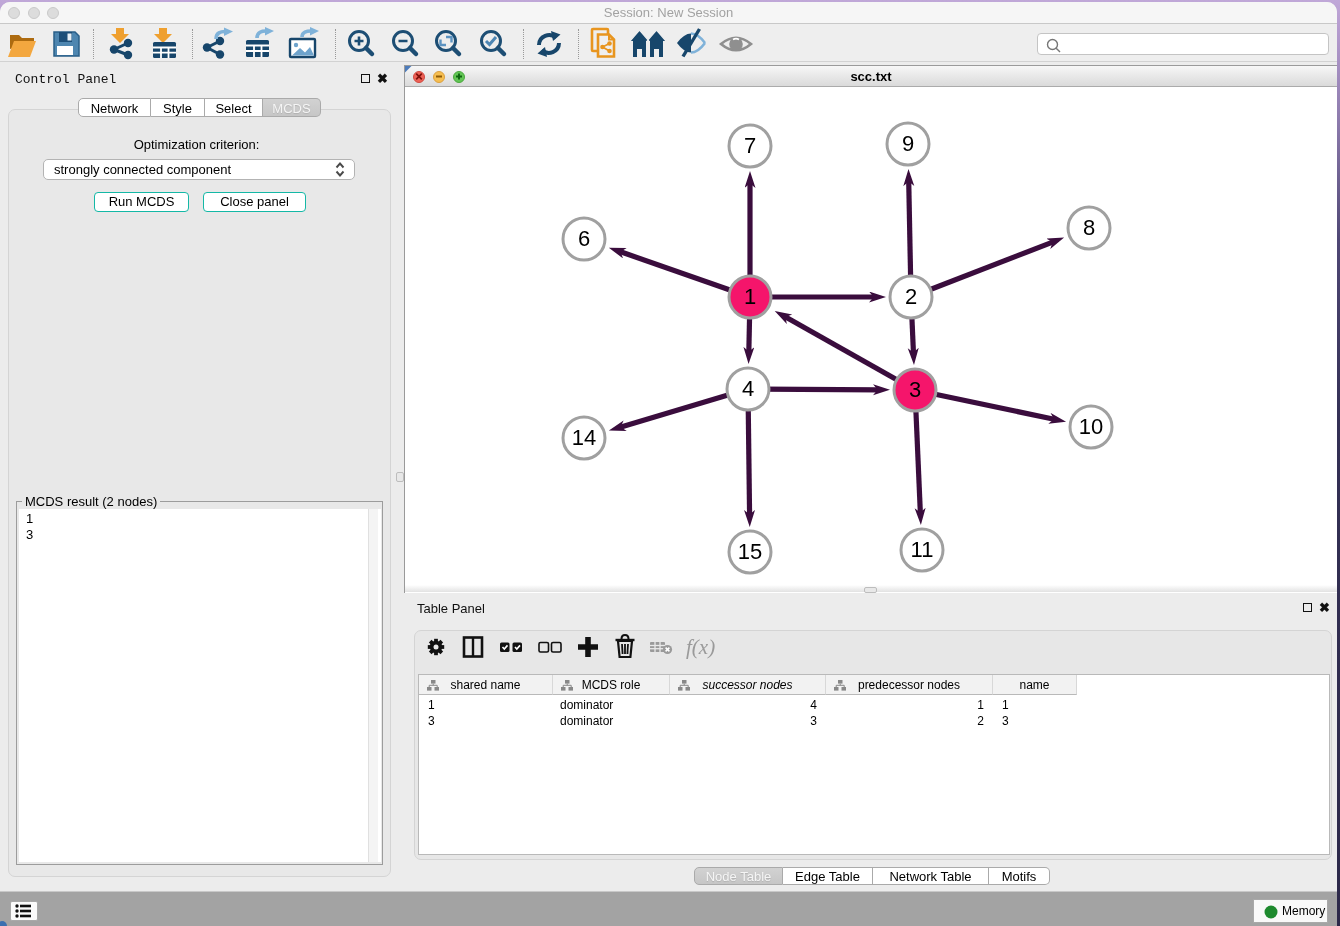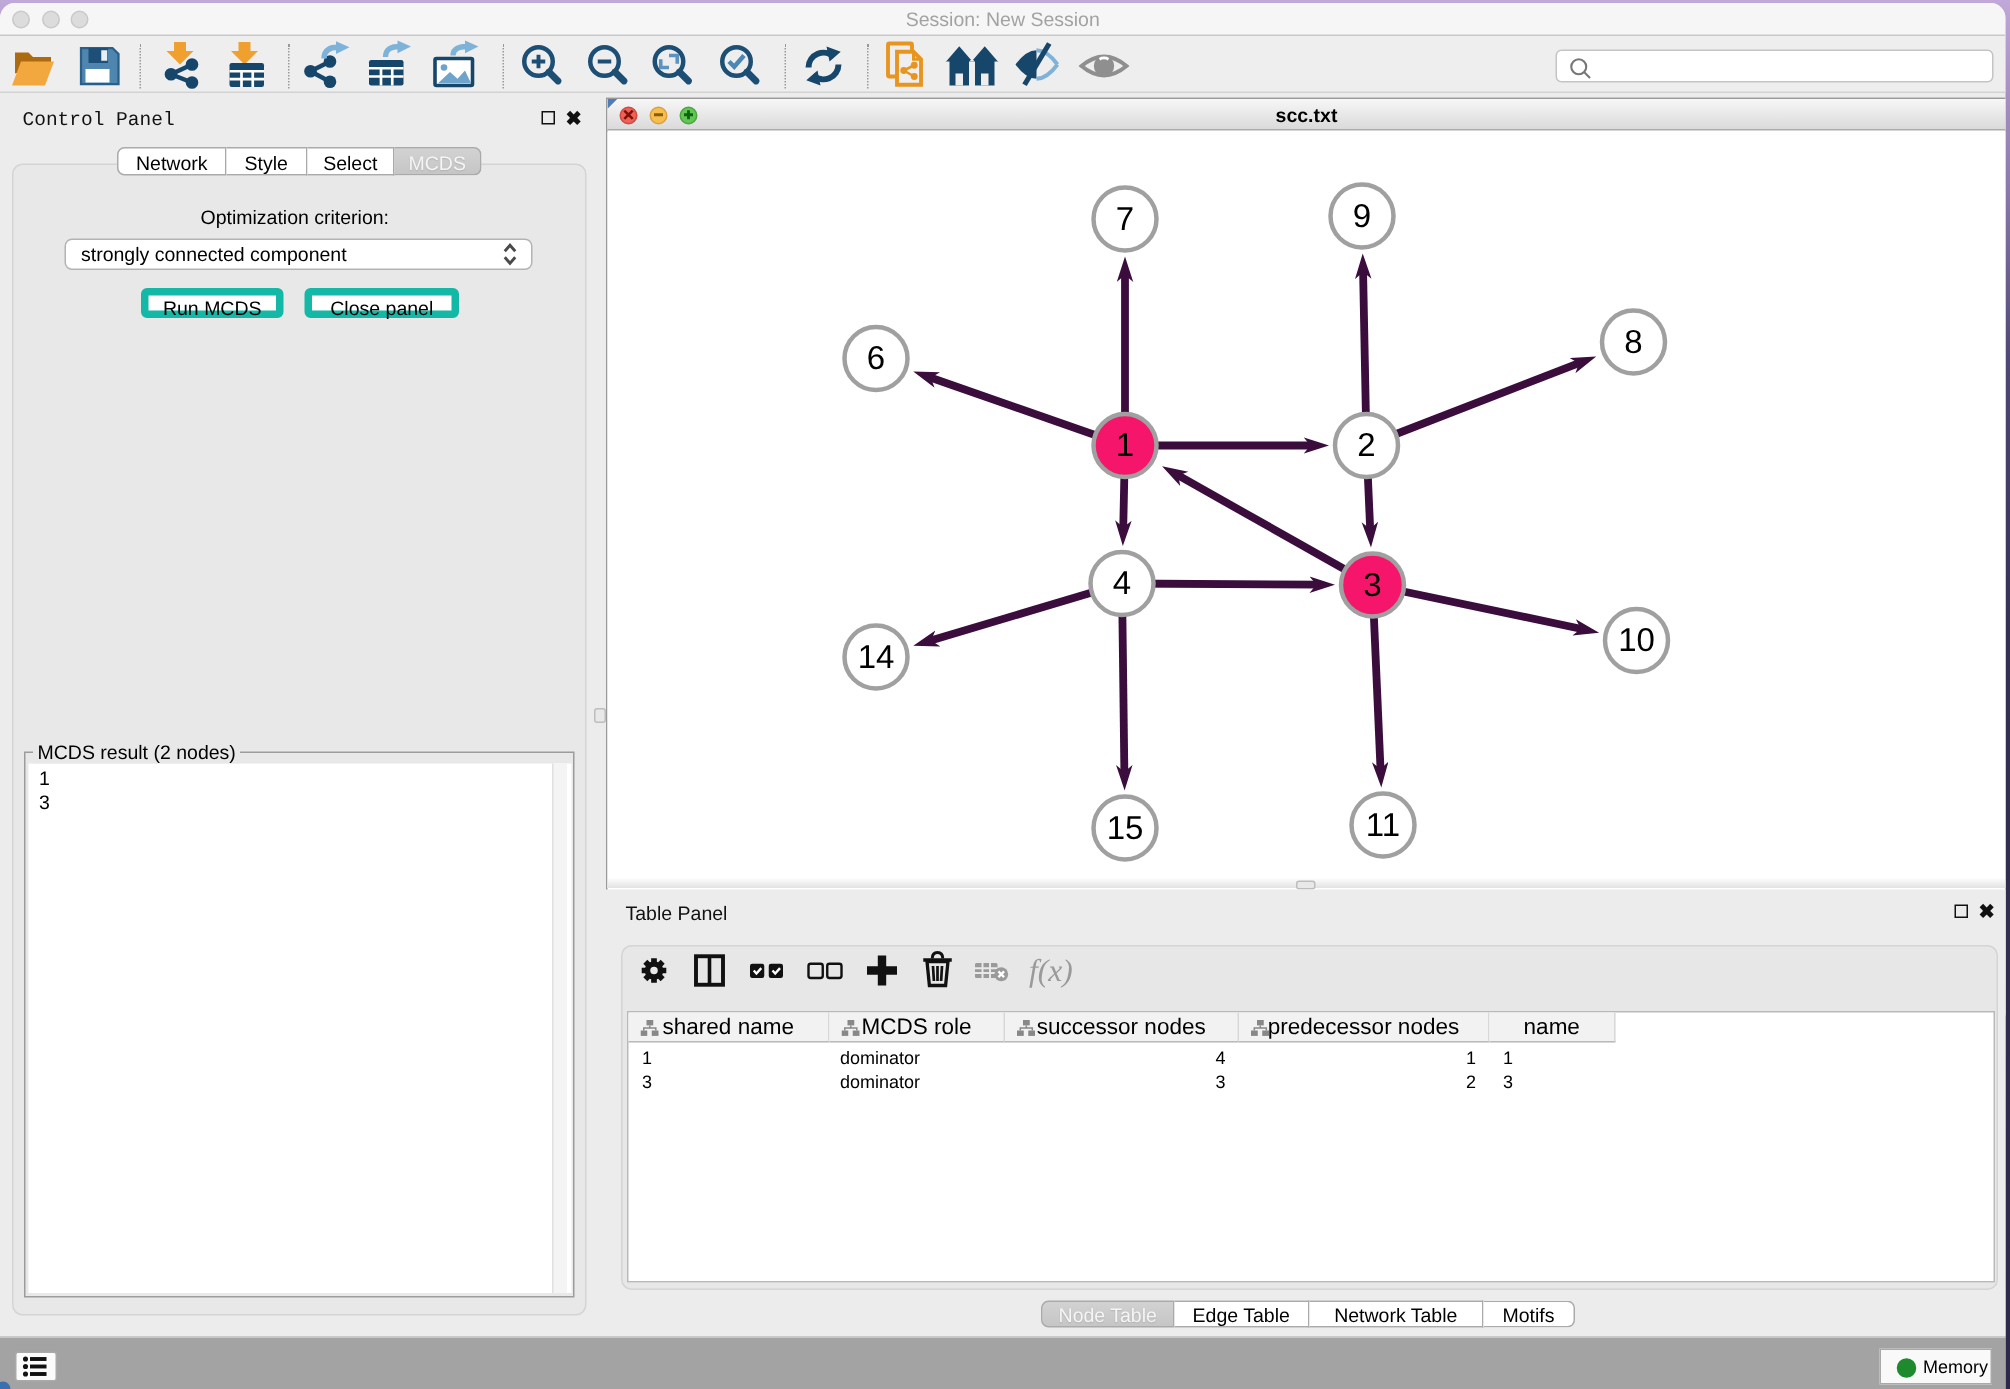--- a/index.html
+++ b/index.html
@@ -28,41 +28,41 @@
 .hdr-float { position:absolute; width:9px; height:9px; border:1.5px solid #111; background:transparent; }
 .hdr-x { position:absolute; font-size:13px; font-weight:bold; color:#111; line-height:10px; }
 #cp-content { position:absolute; left:8px; top:46px; width:383px; height:768px; background:#e8e8e8; border:1px solid #d4d4d4; border-radius:7px; }
 .tabrow { position:absolute; display:flex; }
 .tab { height:19px; font-size:13px; text-align:center; line-height:19px; background:#fff; border:1px solid #aaa; border-left:none; color:#000; }
 .tab.first { border-left:1px solid #aaa; border-radius:5px 0 0 5px; }
 .tab.last { border-radius:0 5px 5px 0; }
 .tab.sel { background:linear-gradient(#d2d2d2,#c6c6c6); color:#f5f5f5; text-shadow:0 1px 1px #b0b0b0; }
 #opt-label { position:absolute; left:0; top:74px; width:393px; text-align:center; font-size:13px; color:#000; }
 #dropdown { position:absolute; left:43px; top:96px; width:312px; height:21px; background:#fff; border:1px solid #b3b3b3; border-radius:5px; font-size:13px; line-height:19px; padding-left:10px; color:#000; }
-.btn { position:absolute; height:20px; background:#fff; border:5px solid #14b8a6; border-radius:4px; font-size:13px; text-align:center; line-height:18px; color:#000; }
+.btn { position:absolute; height:20px; background:#fff; border:1px solid #14b8a6; border-radius:4px; font-size:13px; text-align:center; line-height:18px; color:#000; }
 #fieldset { position:absolute; left:16px; top:438px; width:367px; height:364px; border:1px solid #9c9c9c; }
 #fieldset-label { position:absolute; left:5px; top:-8px; background:#e8e8e8; padding:0 3px; font-size:13px; color:#000; z-index:3; }
 #mcds-list { position:absolute; left:2px; top:7px; width:362px; height:353px; background:#fff; font-size:13px; line-height:16px; padding:2px 0 0 7px; }
 #mcds-scroll { position:absolute; right:3px; top:0; width:10px; height:100%; background:#f4f4f4; border-left:1px solid #e0e0e0; }
 
 #netwin { position:absolute; left:404px; top:63px; width:934px; height:612px; border:1px solid #9a9a9a; background:#fff; }
 #netwin-title { position:absolute; left:0; top:0; width:100%; height:21px; background:linear-gradient(#f7f7f7,#dadada); border-bottom:1px solid #ababab; }
 #netwin-title .txt { position:absolute; top:3px; left:0; width:100%; text-align:center; font-size:13px; font-weight:600; color:#000; }
 .mtl { position:absolute; top:4.5px; width:12px; height:12px; border-radius:50%; }
 #net-canvas { position:absolute; left:0; top:22px; width:932px; height:504px; background:#fff; }
 #net-fade { position:absolute; left:0; bottom:0; width:100%; height:7px; background:linear-gradient(rgba(255,255,255,0),#e2e2e2); }
 
 .knob { position:absolute; background:#e8e8e8; border:1px solid #bdbdbd; border-radius:2px; }
 
 #tp { position:absolute; left:404px; top:591px; width:936px; height:298px; background:#ececec; }
 #tp-title { position:absolute; left:13px; top:8px; font-size:13px; color:#111; }
 #tp-toolbar { position:absolute; left:6px; top:28px; width:920px; height:38px; }
 #tp-content { position:absolute; left:10px; top:37px; width:918px; height:230px; background:#e7e7e7; border:1px solid #d4d4d4; border-radius:7px; }
 #tbl { position:absolute; left:14px; top:81px; width:912px; height:181px; background:#fff; border:1px solid #b9b9b9; }
-.th { position:absolute; top:0; height:20px; background:#f2f2f2; border-right:1px solid #d8d8d8; border-bottom:1px solid #b9b9b9; font-size:15px; text-align:center; line-height:20px; color:#000; }
+.th { position:absolute; top:0; height:20px; background:#f2f2f2; border-right:1px solid #d8d8d8; border-bottom:1px solid #b9b9b9; font-size:12px; text-align:center; line-height:20px; color:#000; }
 .td { position:absolute; font-size:12px; line-height:16px; color:#000; }
 #tp-tabs { position:absolute; top:274px; left:0; width:936px; display:flex; justify-content:center; }
 #tp-tabs .tab { height:18px; line-height:18px; }
 
 #statusbar { position:absolute; left:0; top:889px; width:1337px; height:35px; border-top:1px solid #c8c8c8; background:#a3a3a3; }
 #memwrap { position:absolute; right:9px; top:7px; width:75px; height:24px; background:#f9f9f9; border:1px solid #a9a9a9; font-size:12px; color:#000; }
 #listbtn { position:absolute; left:10px; top:9px; width:28px; height:20px; background:#fbfbfb; border:1px solid #a9a9a9; border-radius:2px; }
 </style>
 </head>
 <body>
@@ -396,21 +396,21 @@
       </svg>
 
       <svg style="position:absolute;left:268px;top:8px;" width="56" height="36" viewBox="0 0 56 36">
         <text x="8" y="25" font-family="Liberation Serif, serif" font-style="italic" font-size="21" fill="#9a9a9a">f(x)</text>
       </svg>
     </div>
     <div id="tbl">
 
       <div class="th" style="left:0px; width:134px;">shared name</div>
       <div class="th" style="left:134px; width:117px;">MCDS role</div>
-      <div class="th" style="left:251px; width:156px;">successor nodes</div>
+      <div class="th" style="left:251px; width:156px;font-style:italic;">successor nodes</div>
       <div class="th" style="left:407px; width:167px;">predecessor nodes</div>
       <div class="th" style="left:574px; width:84px;">name</div>
       <svg class="sorticon" style="position:absolute;left:8px;top:5px;" width="13" height="11" viewBox="0 0 13 11">
           <g fill="#888">
             <rect x="4" y="0" width="4.5" height="3.6"></rect>
             <rect x="0" y="7" width="4.5" height="3.6"></rect>
             <rect x="7.5" y="7" width="4.5" height="3.6"></rect>
           </g>
           <path d="M6.2,3.6 v1.7 M2.2,7 v-1.7 h8 v1.7" fill="none" stroke="#888" stroke-width="1"></path>
         </svg>

